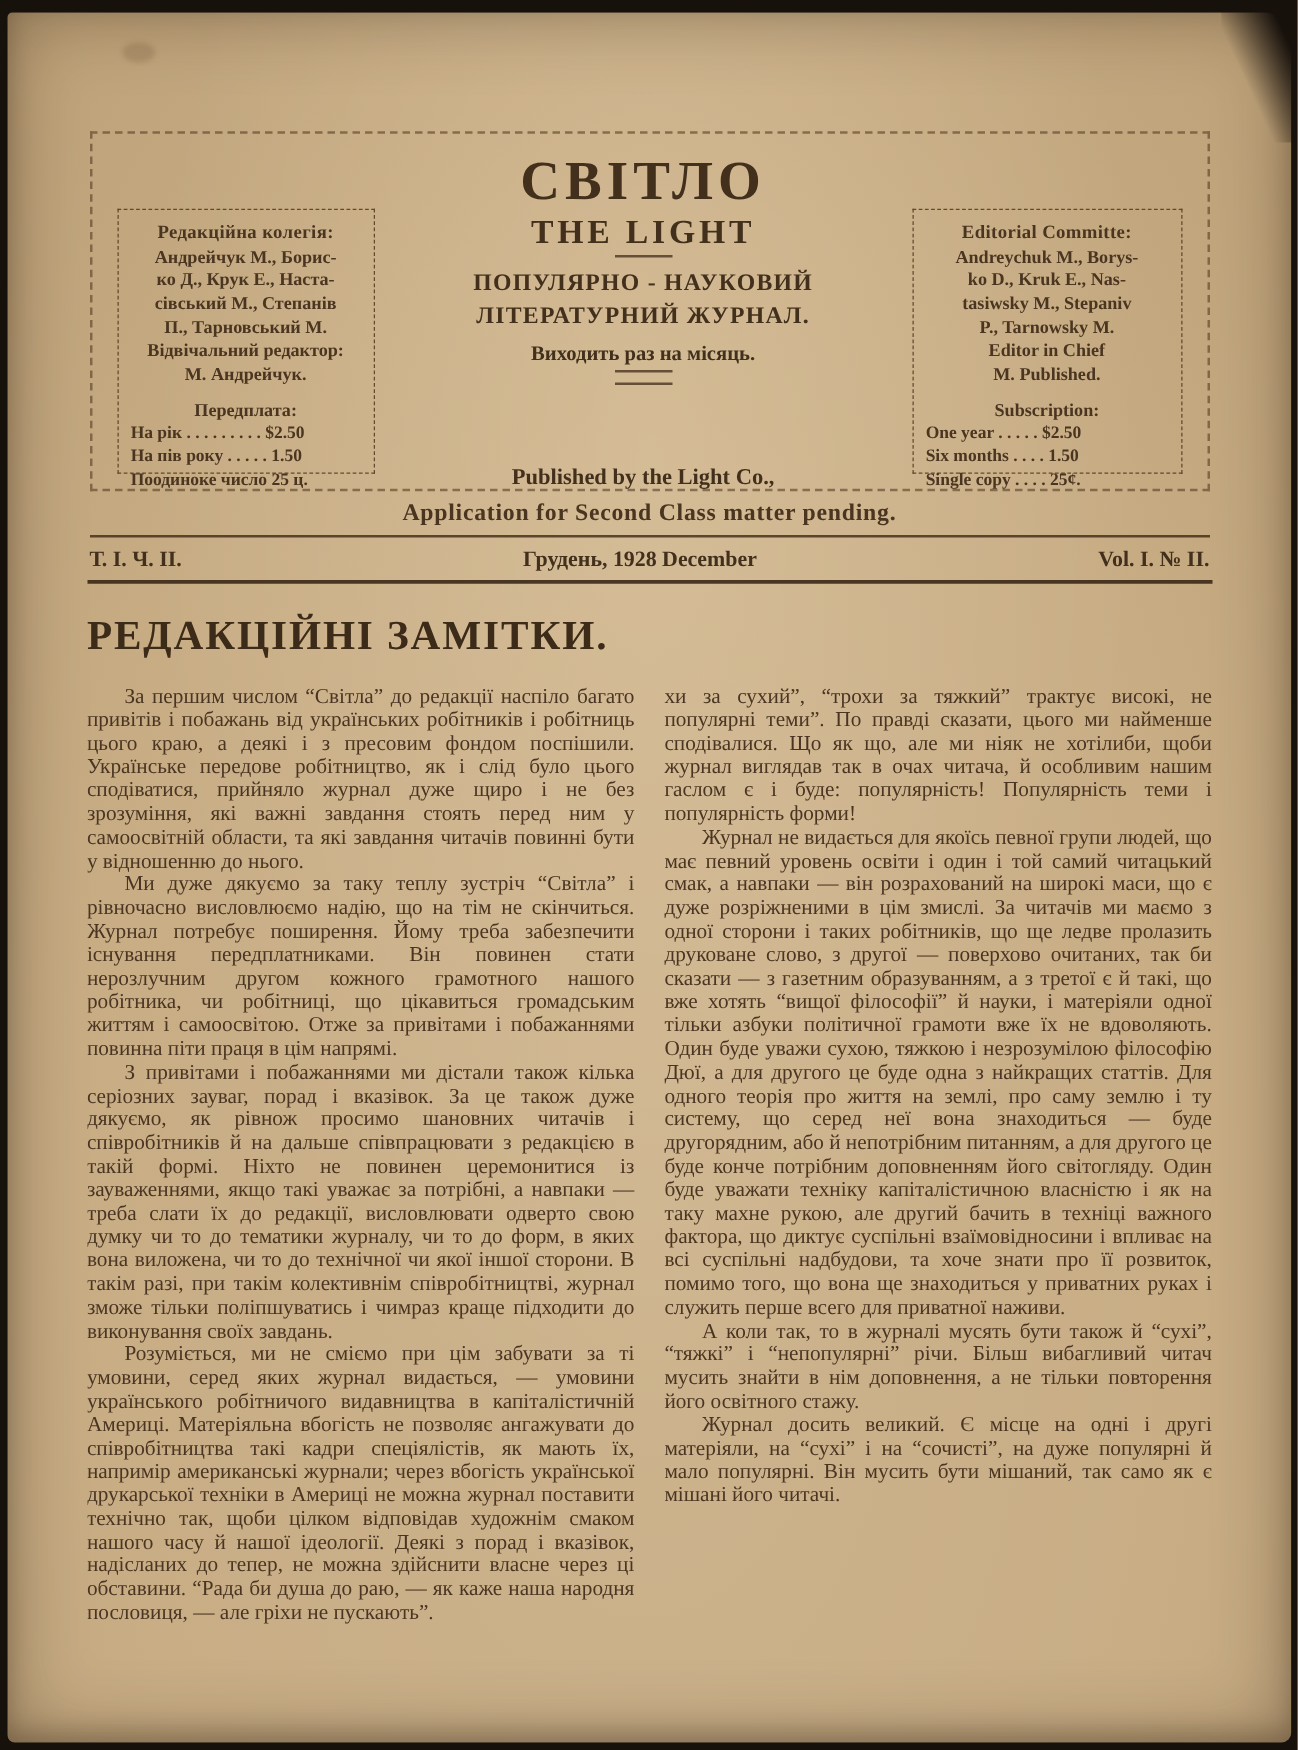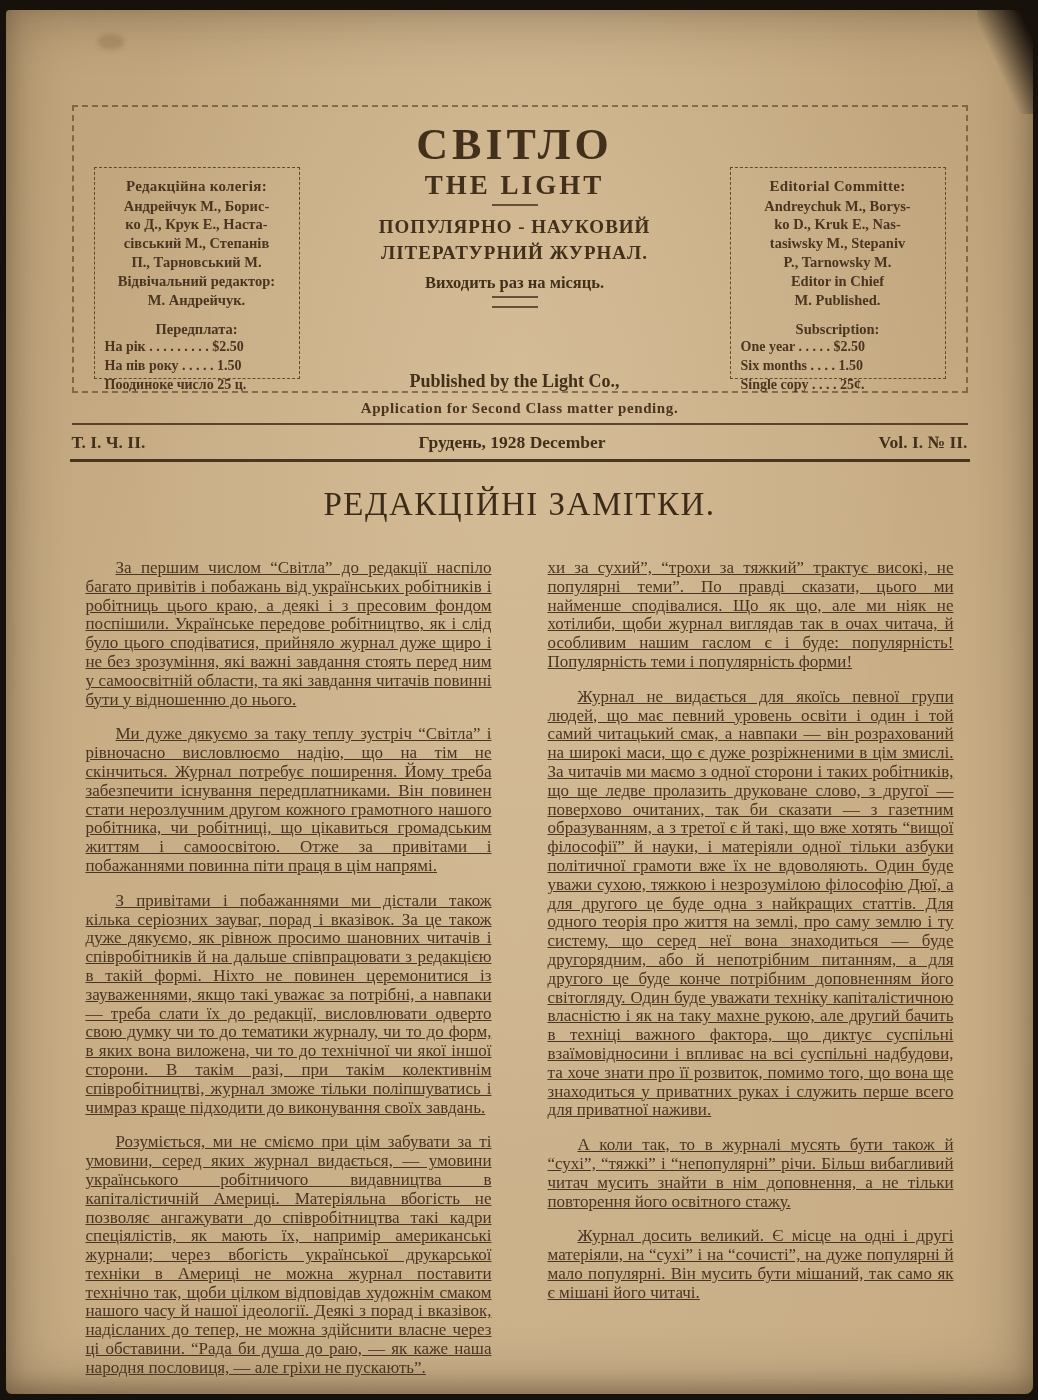--- a/index.html
+++ b/index.html
@@ -40,38 +40,38 @@
   .mag-title{font-size:44px;font-weight:bold;letter-spacing:4px;line-height:1.02;}
   .mag-title-en{font-size:27px;font-weight:bold;letter-spacing:3px;margin-top:2px;}
   .mini-rule{width:46px;border-top:2px solid rgba(74,53,32,.8);margin:3px auto 8px auto;}
   .mag-sub{font-size:19px;font-weight:bold;letter-spacing:1px;line-height:1.4;margin-top:2px;}
   .mag-freq{font-size:16.5px;font-weight:bold;margin-top:6px;}
   .mag-en{font-size:18.5px;font-weight:bold;line-height:1.4;margin-top:8px;letter-spacing:.4px;}
   .mag-pub{font-size:18px;font-weight:bold;line-height:1.45;margin-top:6px;white-space:pre;}
   
   .application-row{
     width:896px;margin:0 auto;text-align:center;font-weight:bold;
-    font-size:15px;letter-spacing:.6px;padding:7px 0 6px 0;color:#4a3520;
+    font-size:19px;letter-spacing:.6px;padding:7px 0 6px 0;color:#4a3520;
     border-bottom:2px solid rgba(70,48,26,.85);
   }
   .volume-row{
     width:896px;margin:0 auto;display:flex;justify-content:space-between;align-items:center;
     font-weight:bold;font-size:17.5px;color:#42301c;
     padding:7px 2px 6px 2px;
     border-bottom:3px solid rgba(58,40,22,.9);
     text-align:center;
   }
   
   .article{width:900px;margin:24px auto 0 auto;}
   .article-title{
-    text-align:center;font-size:33px;font-weight:normal;letter-spacing:1.5px;color:#3c2b18;
+    font-size:33px;font-weight:bold;letter-spacing:1.5px;color:#3c2b18;
   }
   .columns{display:flex;gap:24px;margin-top:20px;height:848px;overflow:hidden;}
   .col{flex:1;text-align:justify;font-size:17px;line-height:18.8px;color:#4a3522;}
-  .col p{margin:16px;text-indent:30px;text-decoration:underline;}
+  .col p{margin:0;text-indent:30px;}
   .col p.cont{text-indent:0;}
   
   .smudge{
     position:absolute;left:92px;top:24px;width:26px;height:16px;border-radius:50%;
     background:rgba(110,85,55,.25);filter:blur(2px);
   }
   .corner-shade{
     position:absolute;right:-4px;top:-6px;width:60px;height:110px;
     background:linear-gradient(245deg,#17110c 18%,rgba(23,17,12,0) 62%);
   }

